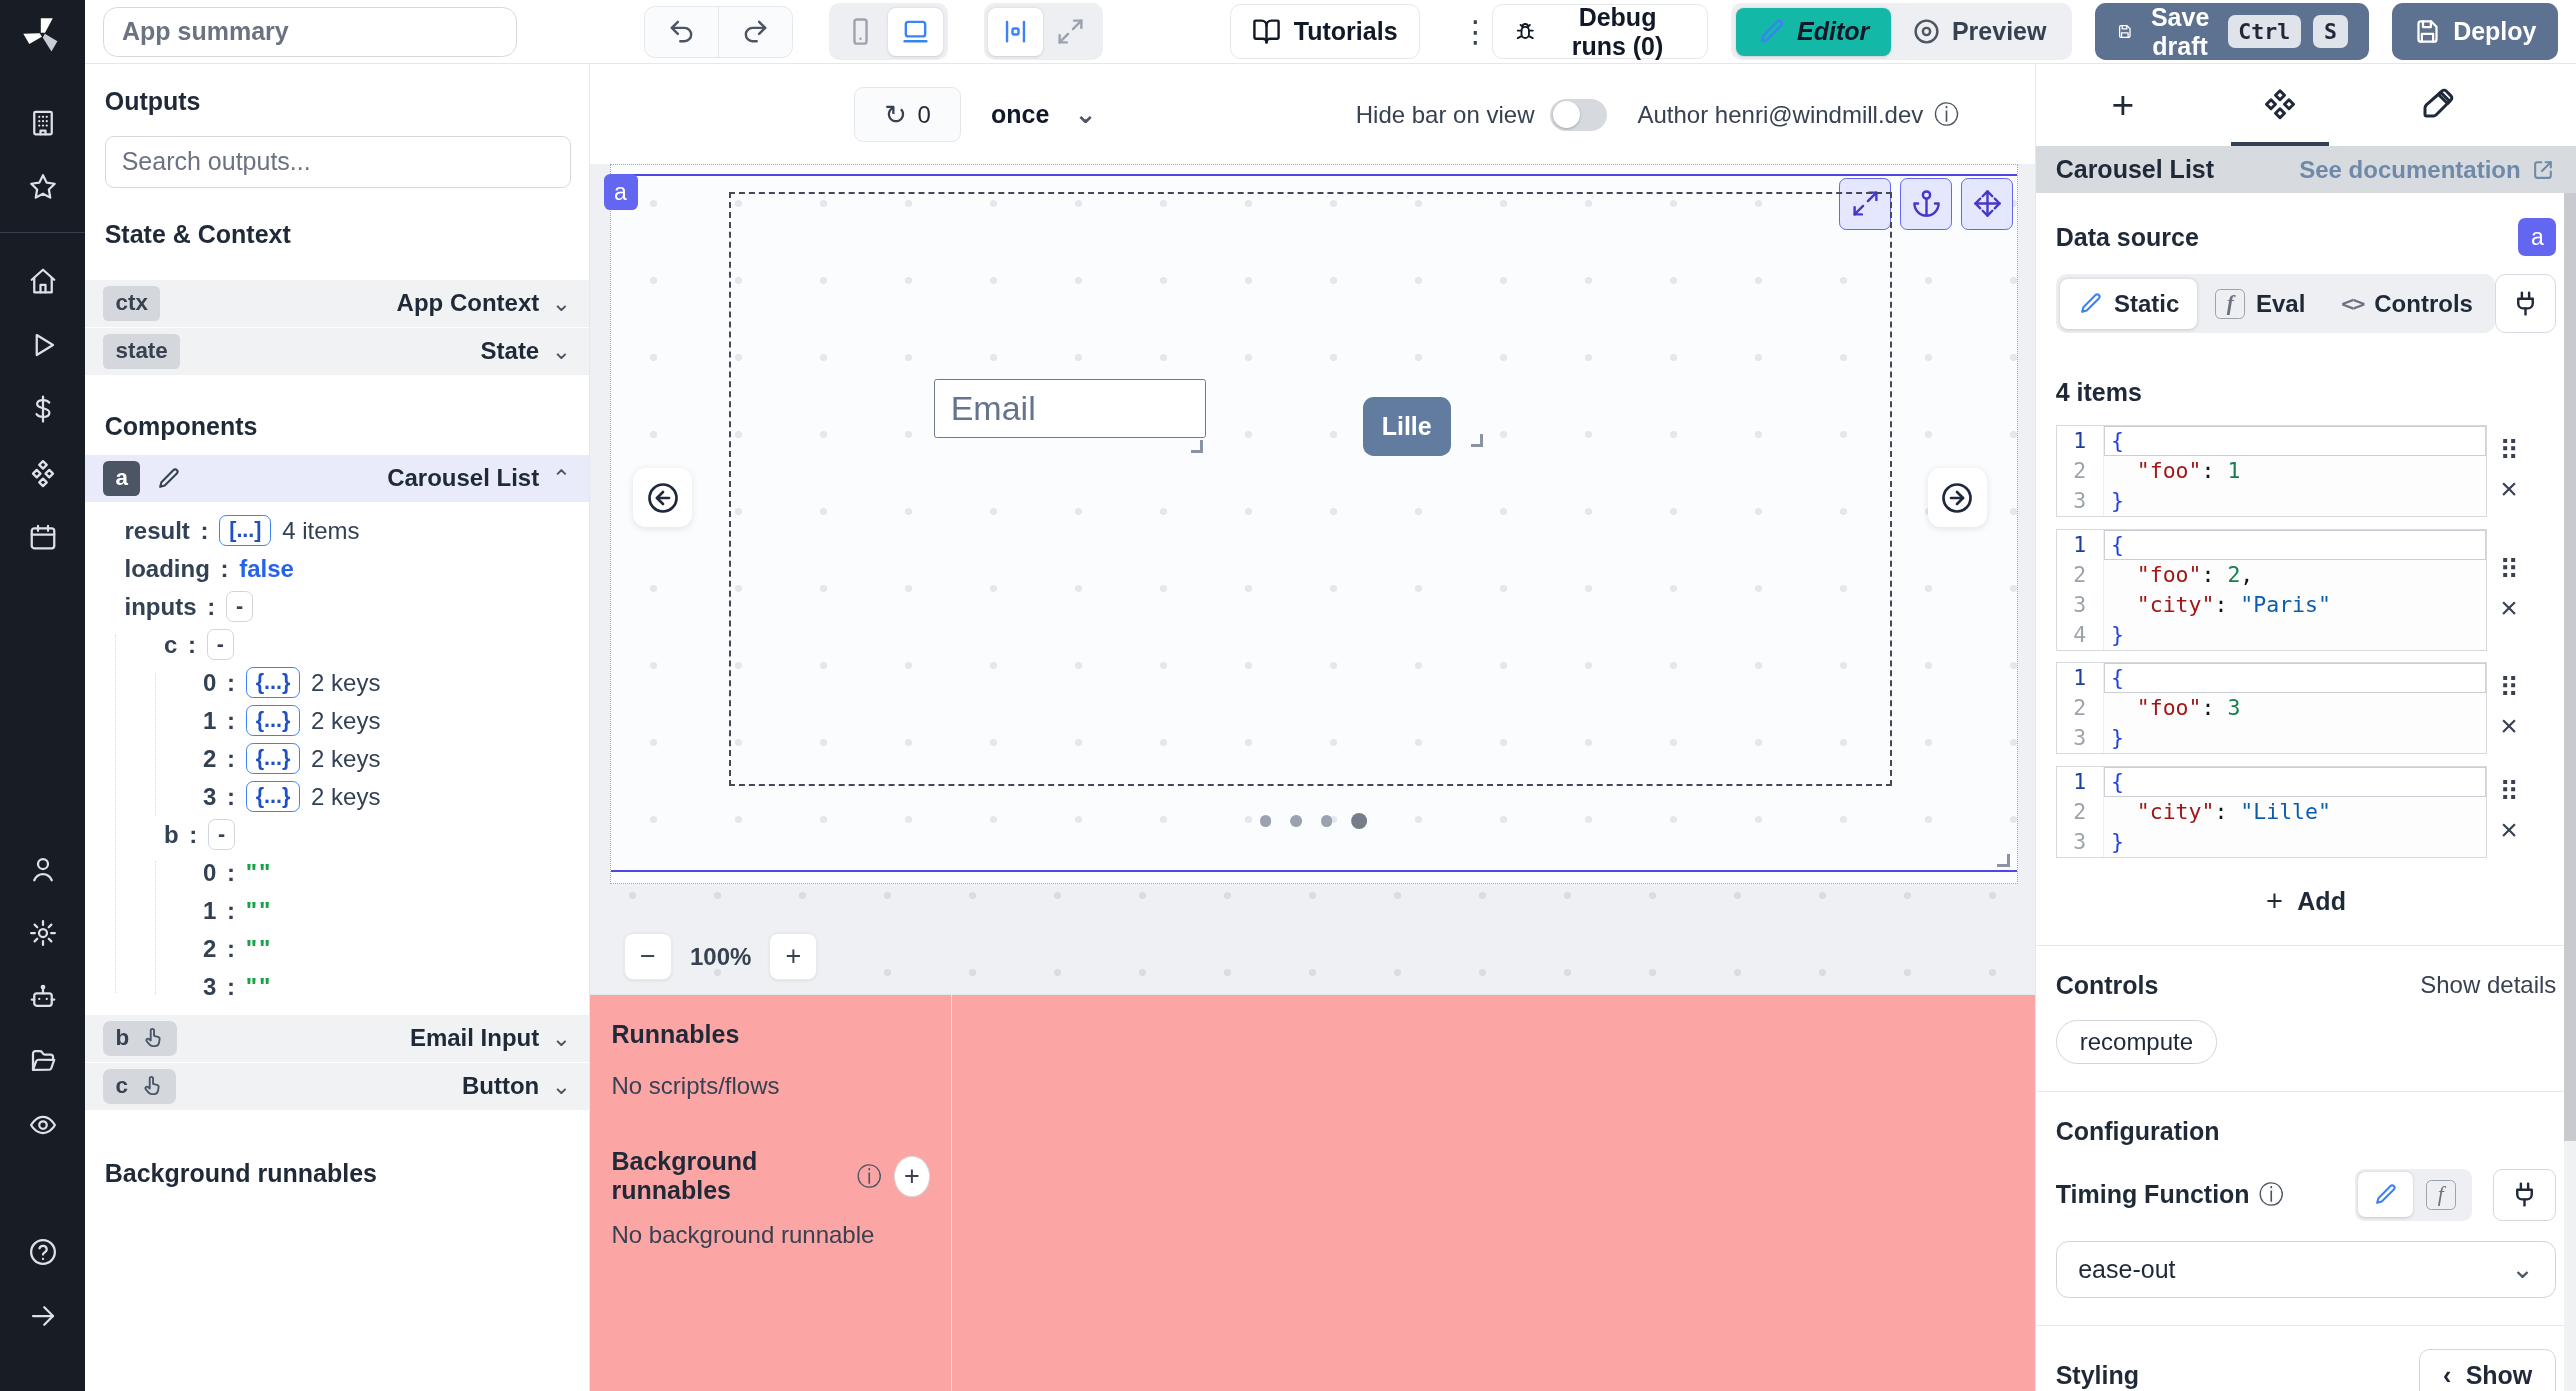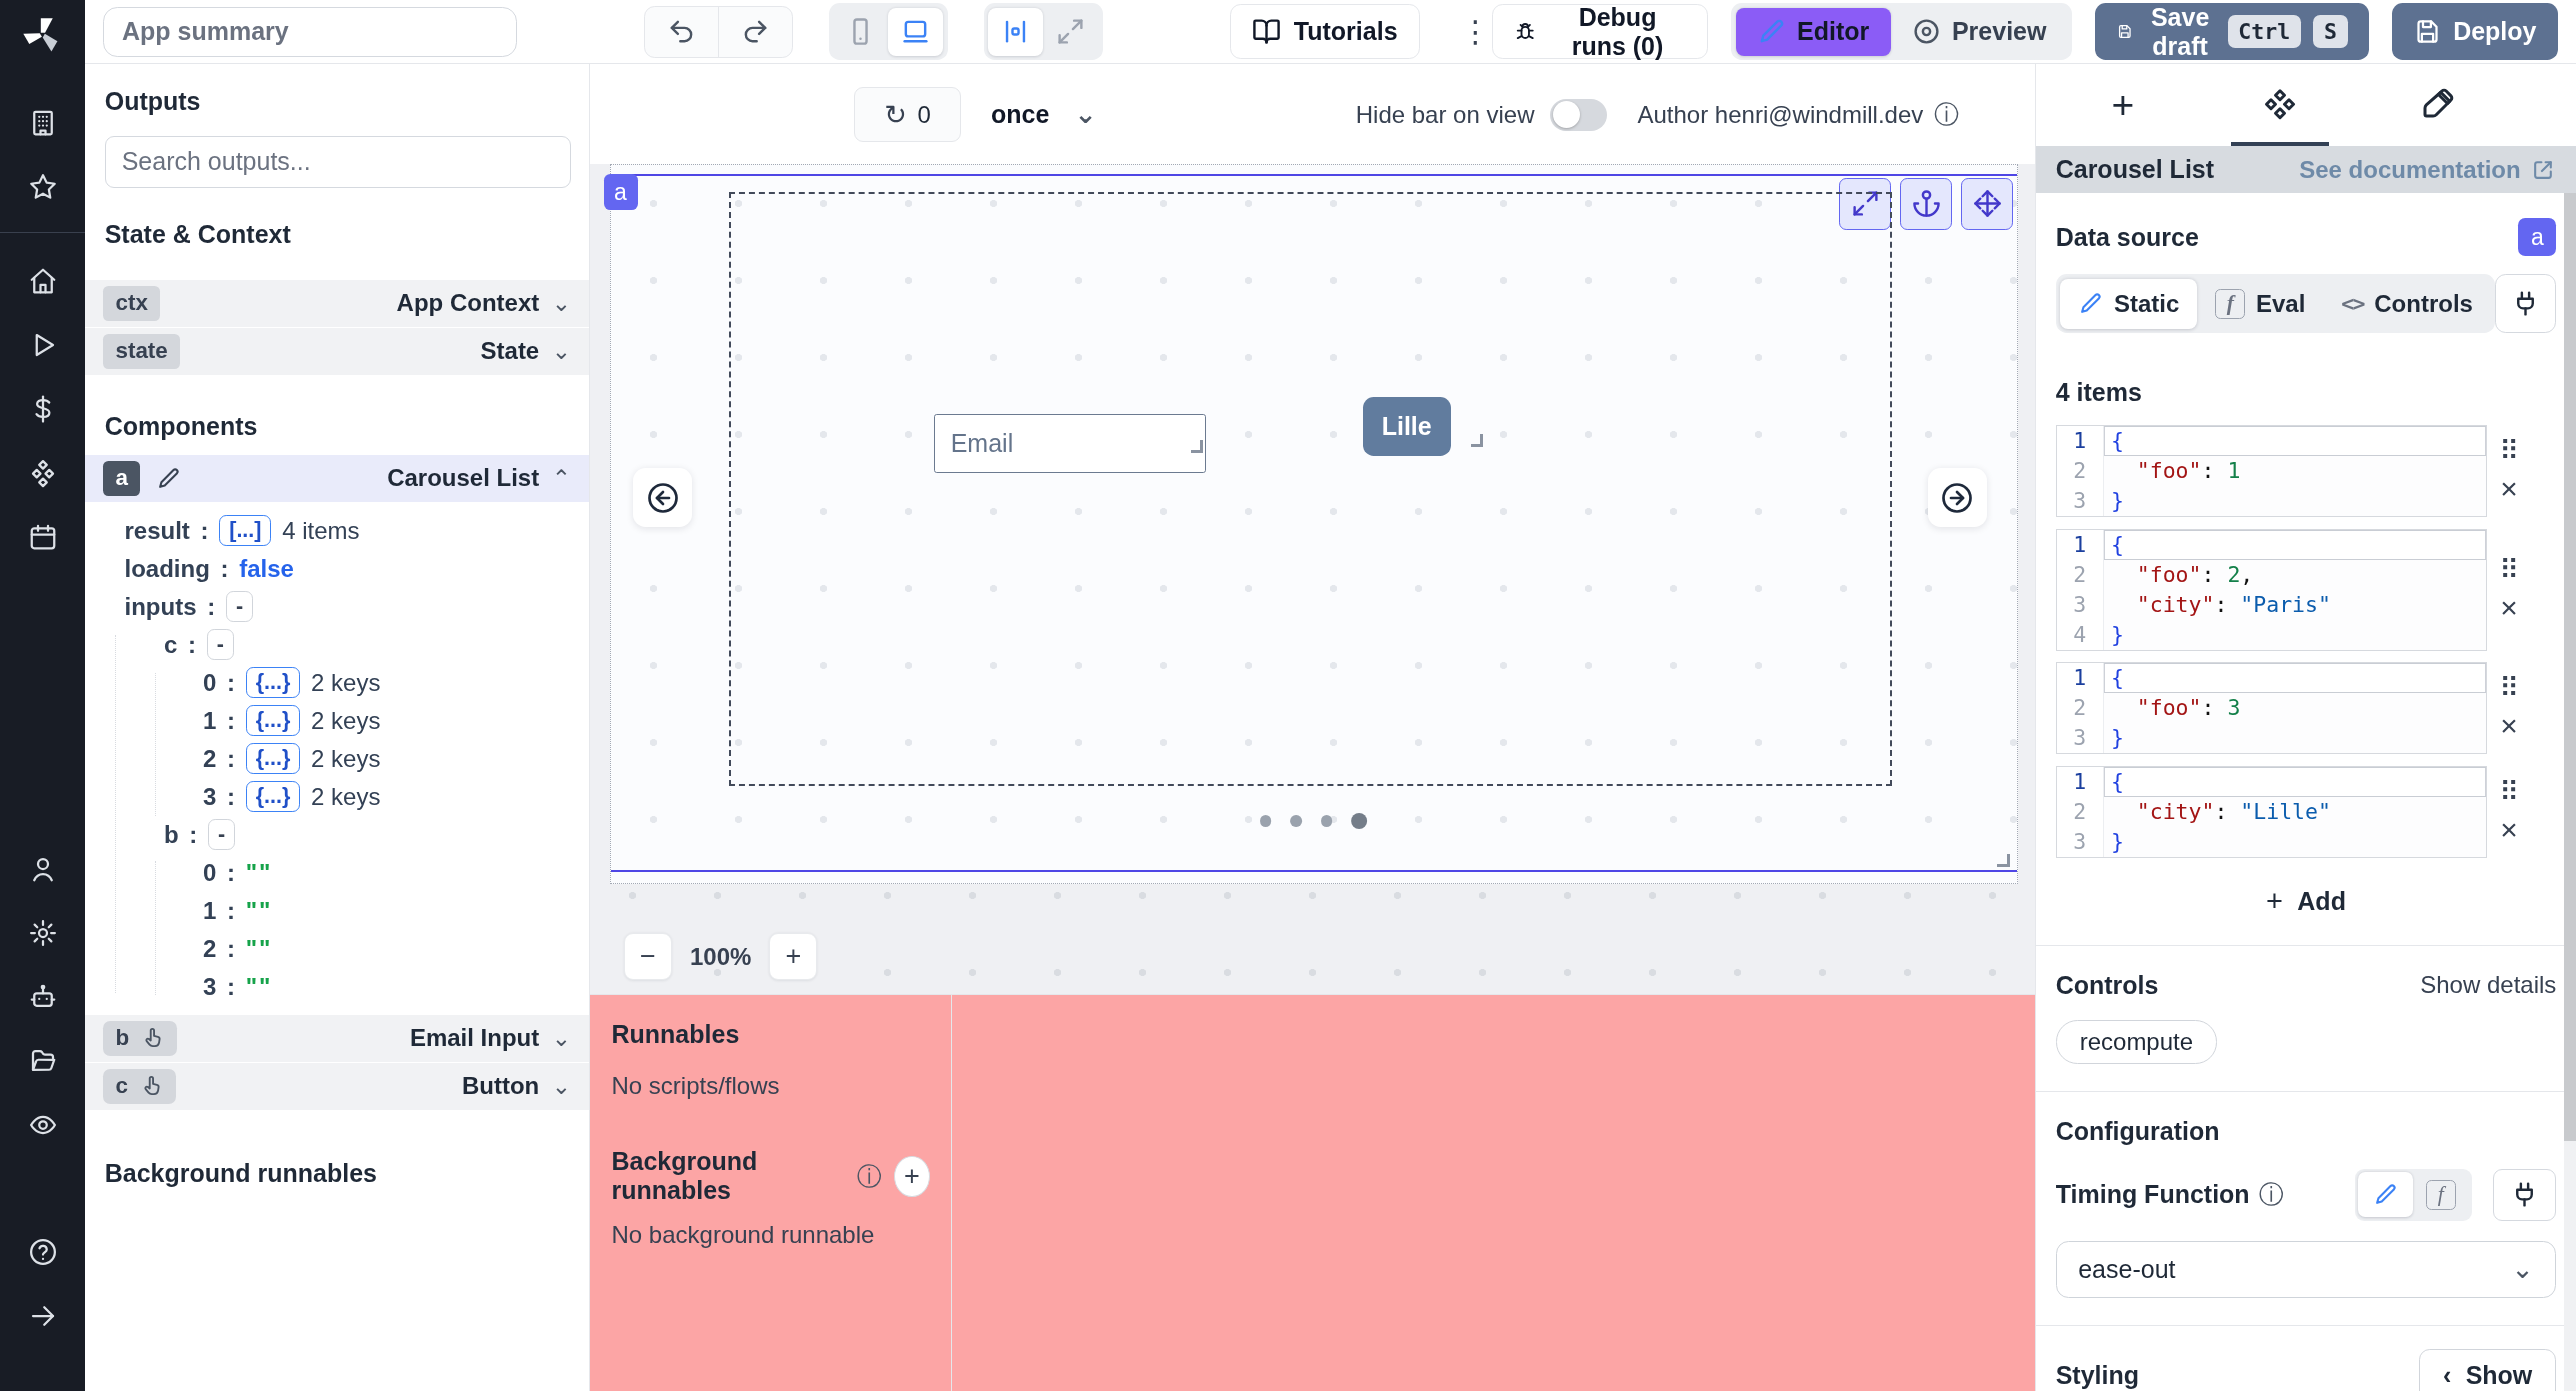--- a/index.html
+++ b/index.html
@@ -32,21 +32,21 @@
   .tb-ico.blue { stroke:#3b82f6; } .tb-ico.dim { stroke:#9ca3af; }
   .tutorials-btn { margin-left:127px; display:flex; align-items:center; gap:12.5px; border:0.9px solid #e5e7eb;
     border-radius:10.7px; height:55px; padding:0 21.5px; background:#fff; font-size:25px; font-weight:700; color:#111827; cursor:pointer; }
   .kebab { margin-left:39px; font-size:30px; color:#374151; cursor:pointer; width:36px; text-align:center; }
   .tb-right { margin-left:auto; margin-right:18px; display:flex; align-items:center; gap:23px; }
   .debug-btn { display:flex; align-items:center; gap:12.5px; border:0.9px solid #e5e7eb; border-radius:10.7px;
     height:55px; padding:0 21.5px; background:#fff; font-size:25px; font-weight:700; color:#111827; cursor:pointer; }
   .ed-seg { display:flex; background:#edeff2; border-radius:10.7px; padding:4.5px; height:57px; }
   .ed-seg .opt { display:flex; align-items:center; gap:10.7px; padding:0 21.5px; border-radius:8px;
     font-size:25px; font-weight:700; color:#374151; cursor:pointer; }
-  .ed-seg .opt.on { background:#8b5cf6; box-shadow:0 0.9px 2.7px rgba(15,23,42,.15); color:#111827; }
+  .ed-seg .opt.on { background:#14b8a6; box-shadow:0 0.9px 2.7px rgba(15,23,42,.15); color:#111827;font-style:italic; }
   .slate-btn { display:flex; align-items:center; gap:12.5px; background:#5d7191; color:#fff; border:none;
     border-radius:10.7px; height:57px; padding:0 21.5px; font-size:25px; font-weight:600; cursor:pointer; font-family:inherit; }
   .slate-btn svg { width:27px; height:27px; stroke:#fff; stroke-width:2; fill:none; stroke-linecap:round; stroke-linejoin:round; }
   .kbd { background:#dfe3ea; color:#1f2937; border-radius:7.2px; padding:3.6px 10.7px; font-size:21.5px;
     font-family:"DejaVu Sans Mono", monospace; }
 
   
   .left-panel { position:absolute; left:85px; top:64px; width:505px; bottom:0; background:#fff;
     border-right:0.9px solid #e5e7eb; z-index:10; overflow:hidden; }
   .lp-title { font-size:25px; font-weight:700; color:#1f2937; margin:23px 19.7px 0; }
@@ -104,22 +104,22 @@
     border:0.9px dotted #a3a9b4; }
   .comp-a { position:absolute; left:0; right:0; top:9px; bottom:10.7px;
     border-top:2.7px solid #4f46e5; border-bottom:2.7px solid #4f46e5; }
   .comp-a-badge { position:absolute; left:-7.2px; top:-36px; width:34px; height:36px; background:#6366f1; color:#fff;
     border-radius:6.3px; display:flex; align-items:center; justify-content:center; font-size:23px; }
   .comp-tools { position:absolute; right:3.6px; top:1.8px; display:flex; gap:9px; }
   .comp-tool { width:52px; height:52px; background:#e4e7fd; border:1.8px solid #6366f1; border-radius:7.2px;
     display:flex; align-items:center; justify-content:center; cursor:pointer; }
   .comp-tool svg { width:29px; height:29px; stroke:#4338ca; stroke-width:2; fill:none; stroke-linecap:round; stroke-linejoin:round; }
   .dashed-zone { position:absolute; left:118px; top:16px; width:1163px; height:594px; border:2.7px dashed #424a5a; }
-  .email-input { position:absolute; left:323px; top:238px; width:272px; height:59px; background:#fff;
-    border:1.8px solid #6b7a90; border-radius:2.7px; padding:0 16px; font-size:25px; color:#374151; outline:none; font-family:inherit; }
+  .email-input { position:absolute; left:323px; top:203px; width:272px; height:59px; background:#fff;
+    border:1.8px solid #6b7a90; border-radius:2.7px; padding:0 16px; font-size:34px; color:#374151; outline:none; font-family:inherit; }
   .email-input::placeholder { color:#64748b; }
   .rs-handle { position:absolute; width:12.5px; height:12.5px; border-right:3.6px solid #8a93a1; border-bottom:3.6px solid #8a93a1; }
   .carousel-btn { position:absolute; left:752px; top:221px; width:88px; height:59px; background:#617c9e; color:#fff;
     border:none; border-radius:10.7px; font-size:25px; font-weight:700; cursor:pointer; font-family:inherit; }
   .nav-btn { position:absolute; top:292px; width:59px; height:59px; background:#fff; border:none; border-radius:12.5px;
     box-shadow:0 1.8px 7.2px rgba(15,23,42,.10); display:flex; align-items:center; justify-content:center; cursor:pointer; }
   .nav-btn svg { width:36px; height:36px; stroke:#1e293b; stroke-width:1.8; fill:none; stroke-linecap:round; stroke-linejoin:round; }
   .dots { position:absolute; left:50%; transform:translateX(-50%); top:637px; display:flex; align-items:center; gap:19px; }
   .dot { width:11.6px; height:11.6px; border-radius:50%; background:#9aa2ad; cursor:pointer; }
   .dot.big { width:16px; height:16px; background:#747d89; }

